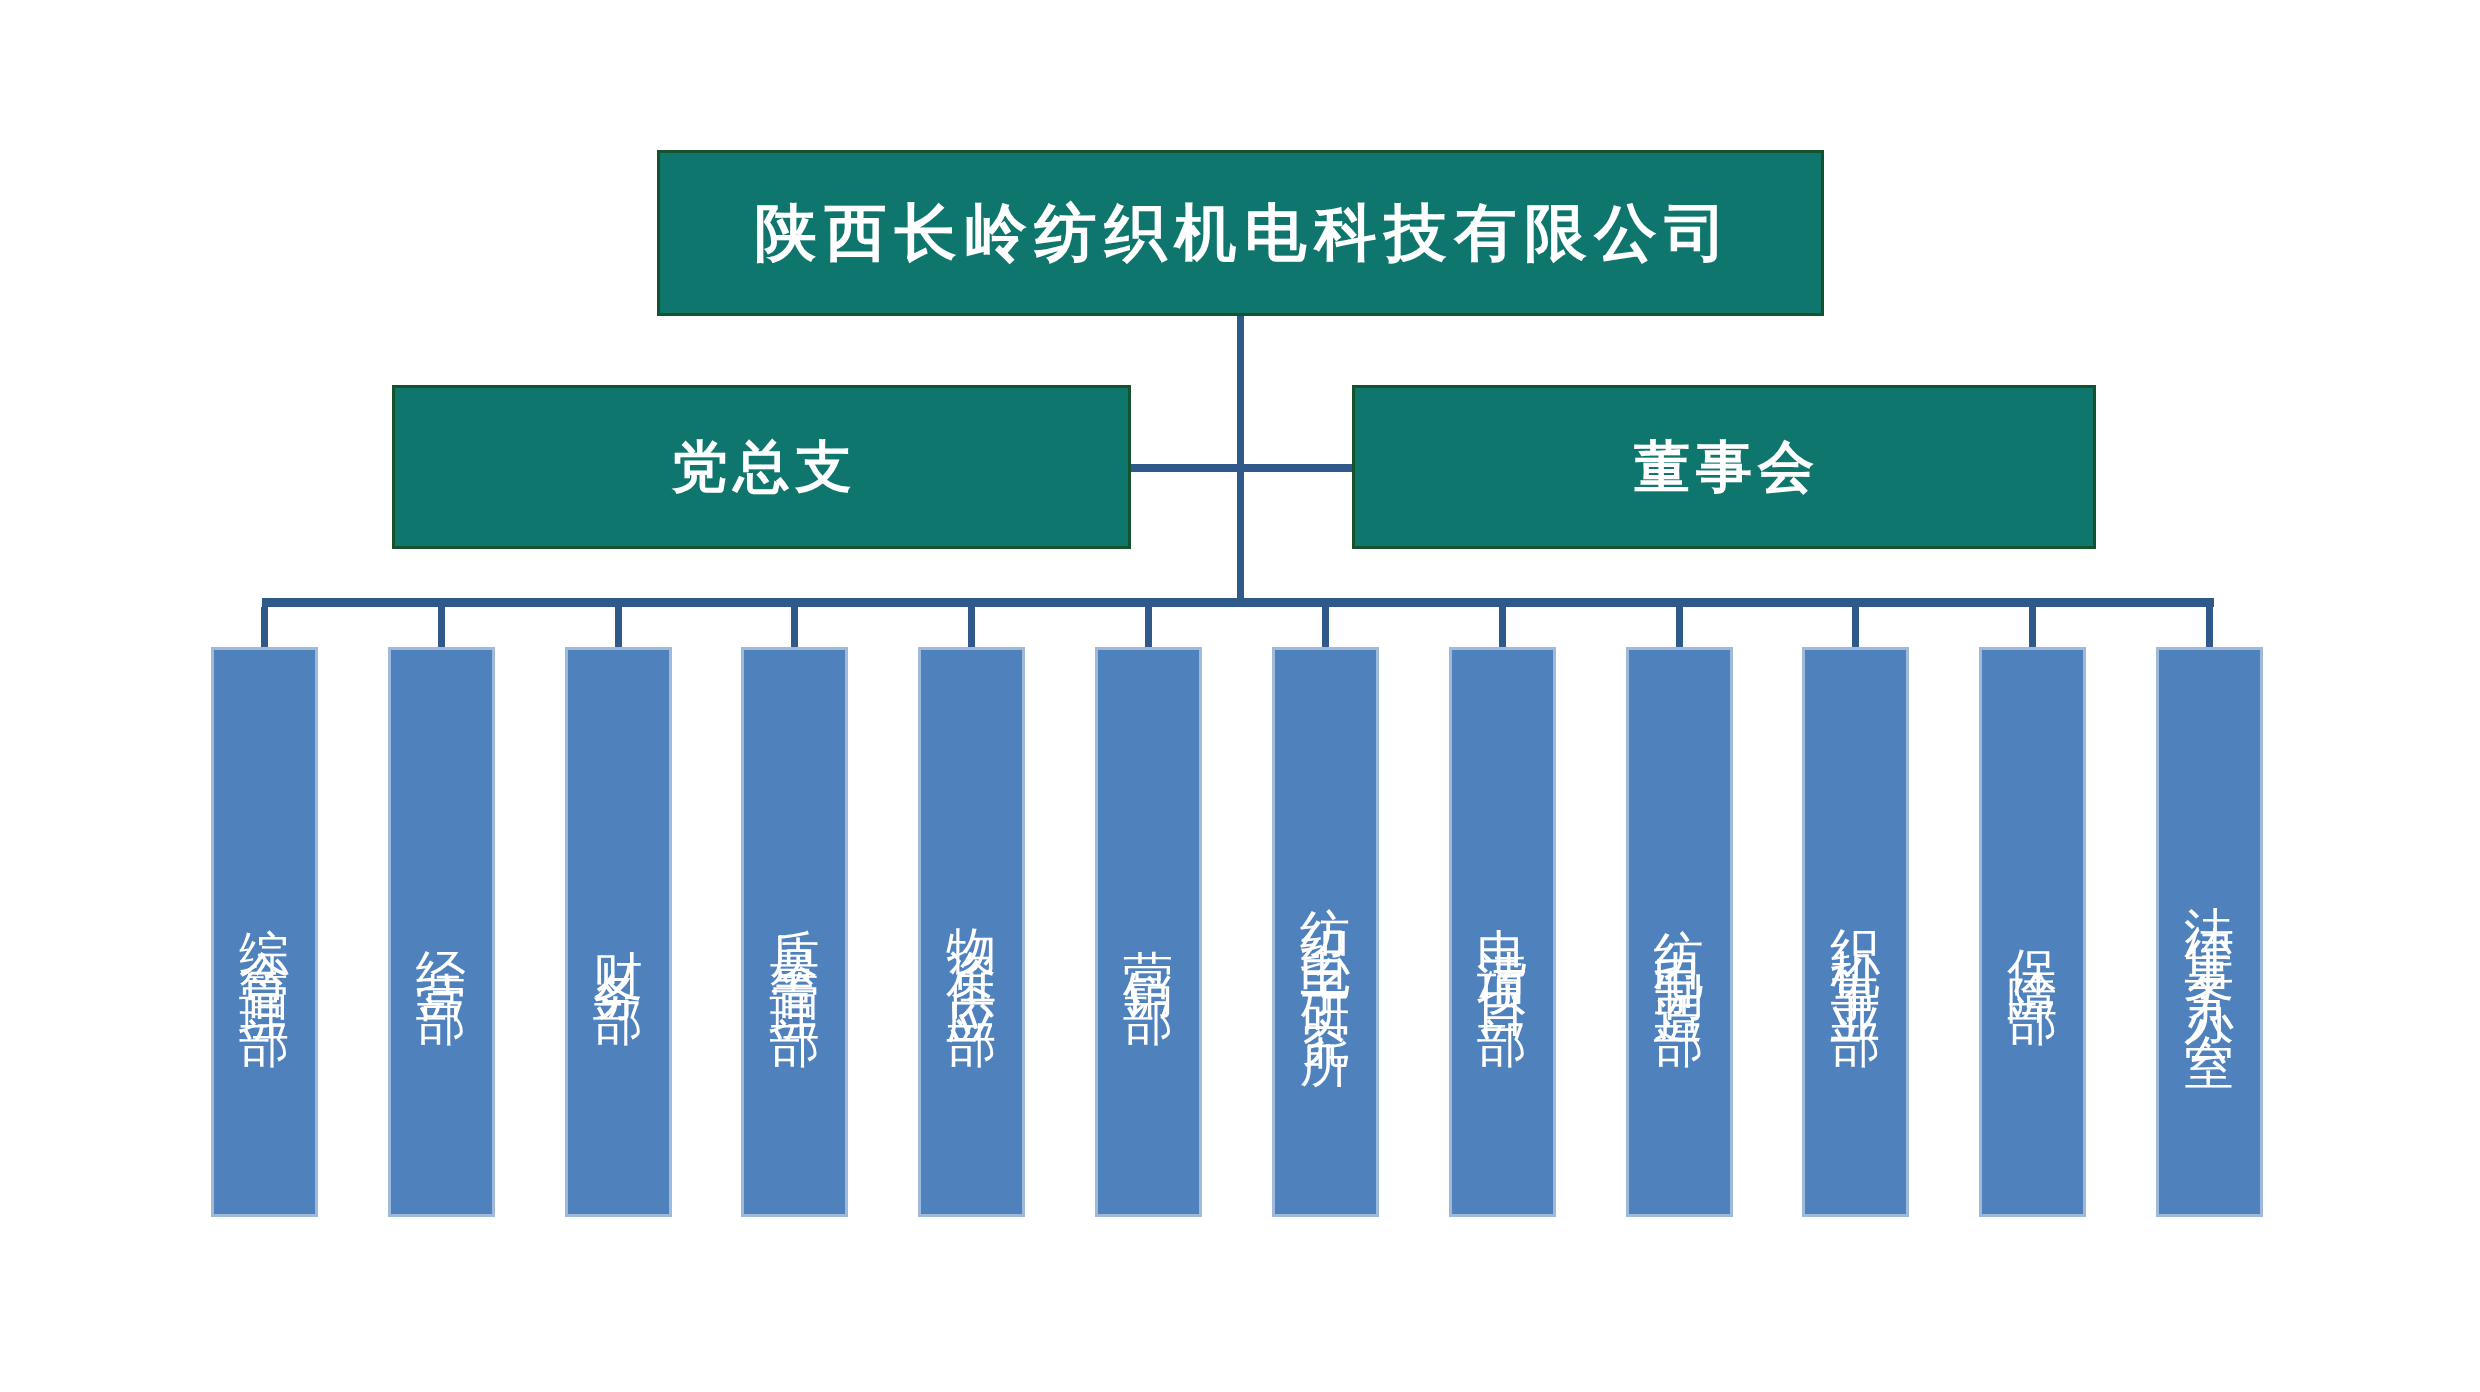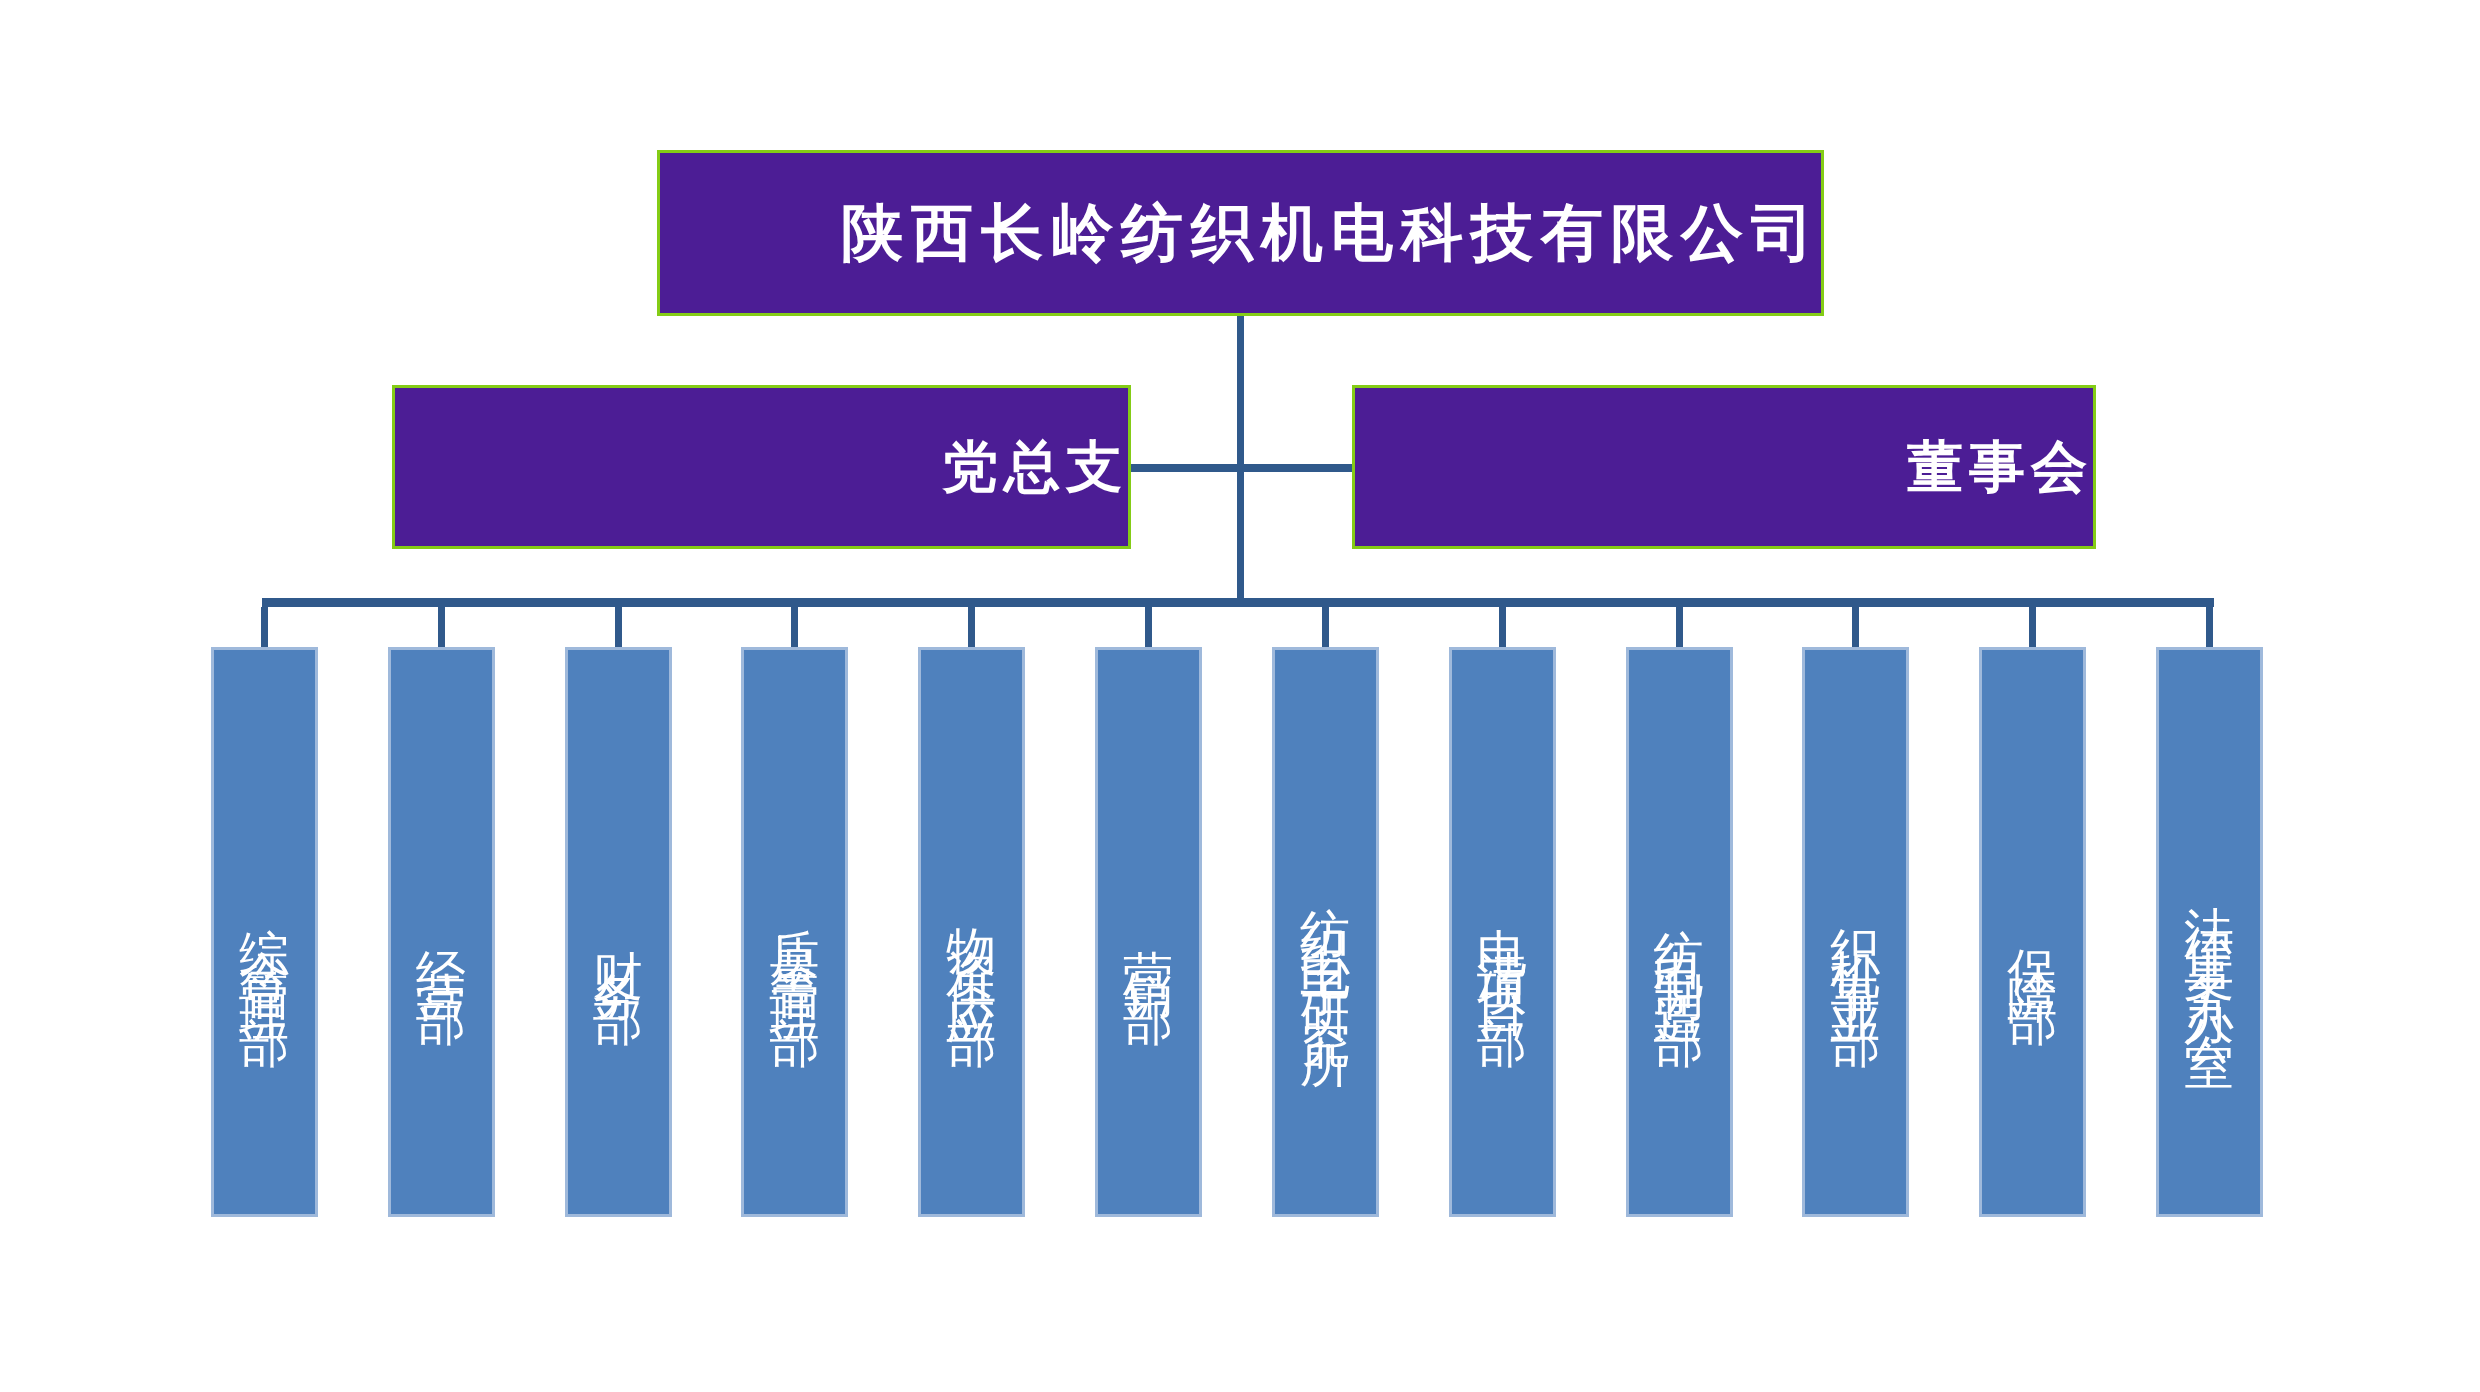--- a/index.html
+++ b/index.html
@@ -10,26 +10,26 @@
   #canvas {
     position: relative;
     width: 2480px;
     height: 1392px;
     background: #ffffff;
     overflow: hidden;
     font-family: "Liberation Sans", sans-serif;
   }
   .box {
     position: absolute;
-    background: #4c1d95;
-    border: 3px solid #84cc16;
+    background: #0f766e;
+    border: 3px solid #14532d;
     box-sizing: border-box;
     display: flex;
     align-items: center;
-    justify-content: flex-end;
+    justify-content: center;
     color: #ffffff;
   }
   .h-label {
     font-family: "Liberation Sans", sans-serif;
     font-weight: bold;
     color: #ffffff;
     line-height: 1;
     white-space: nowrap;
   }
   .title-label {

